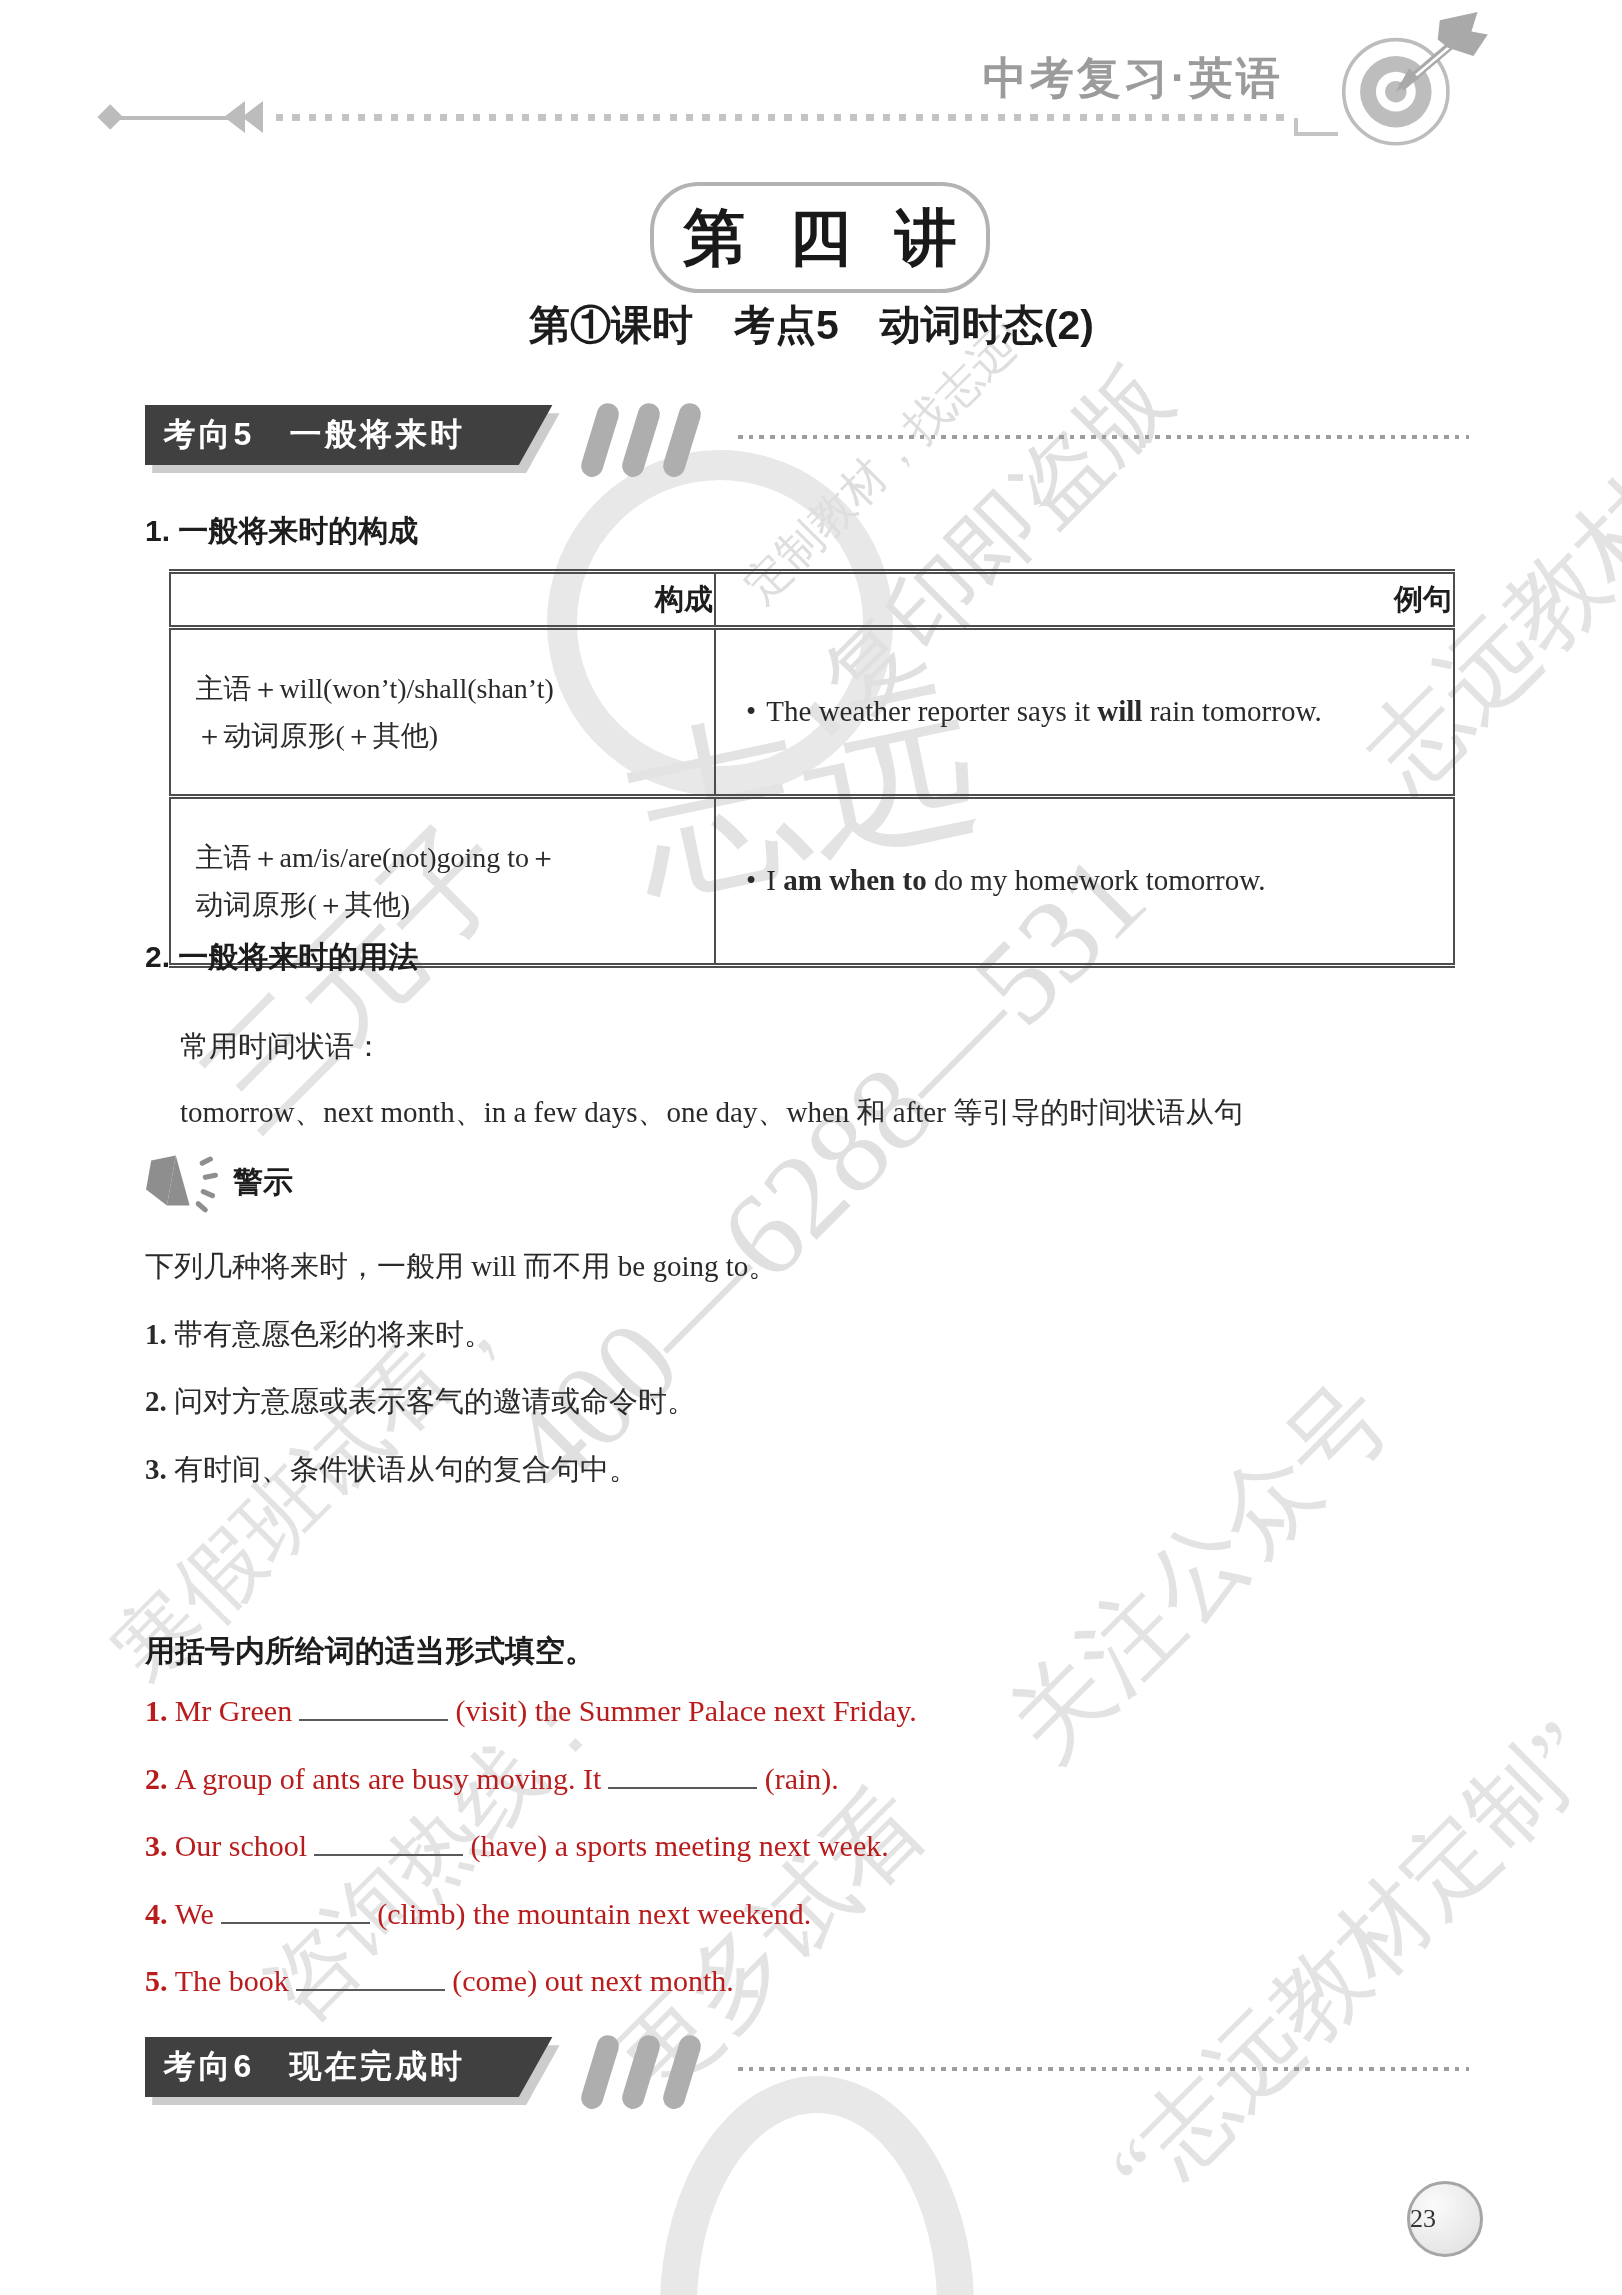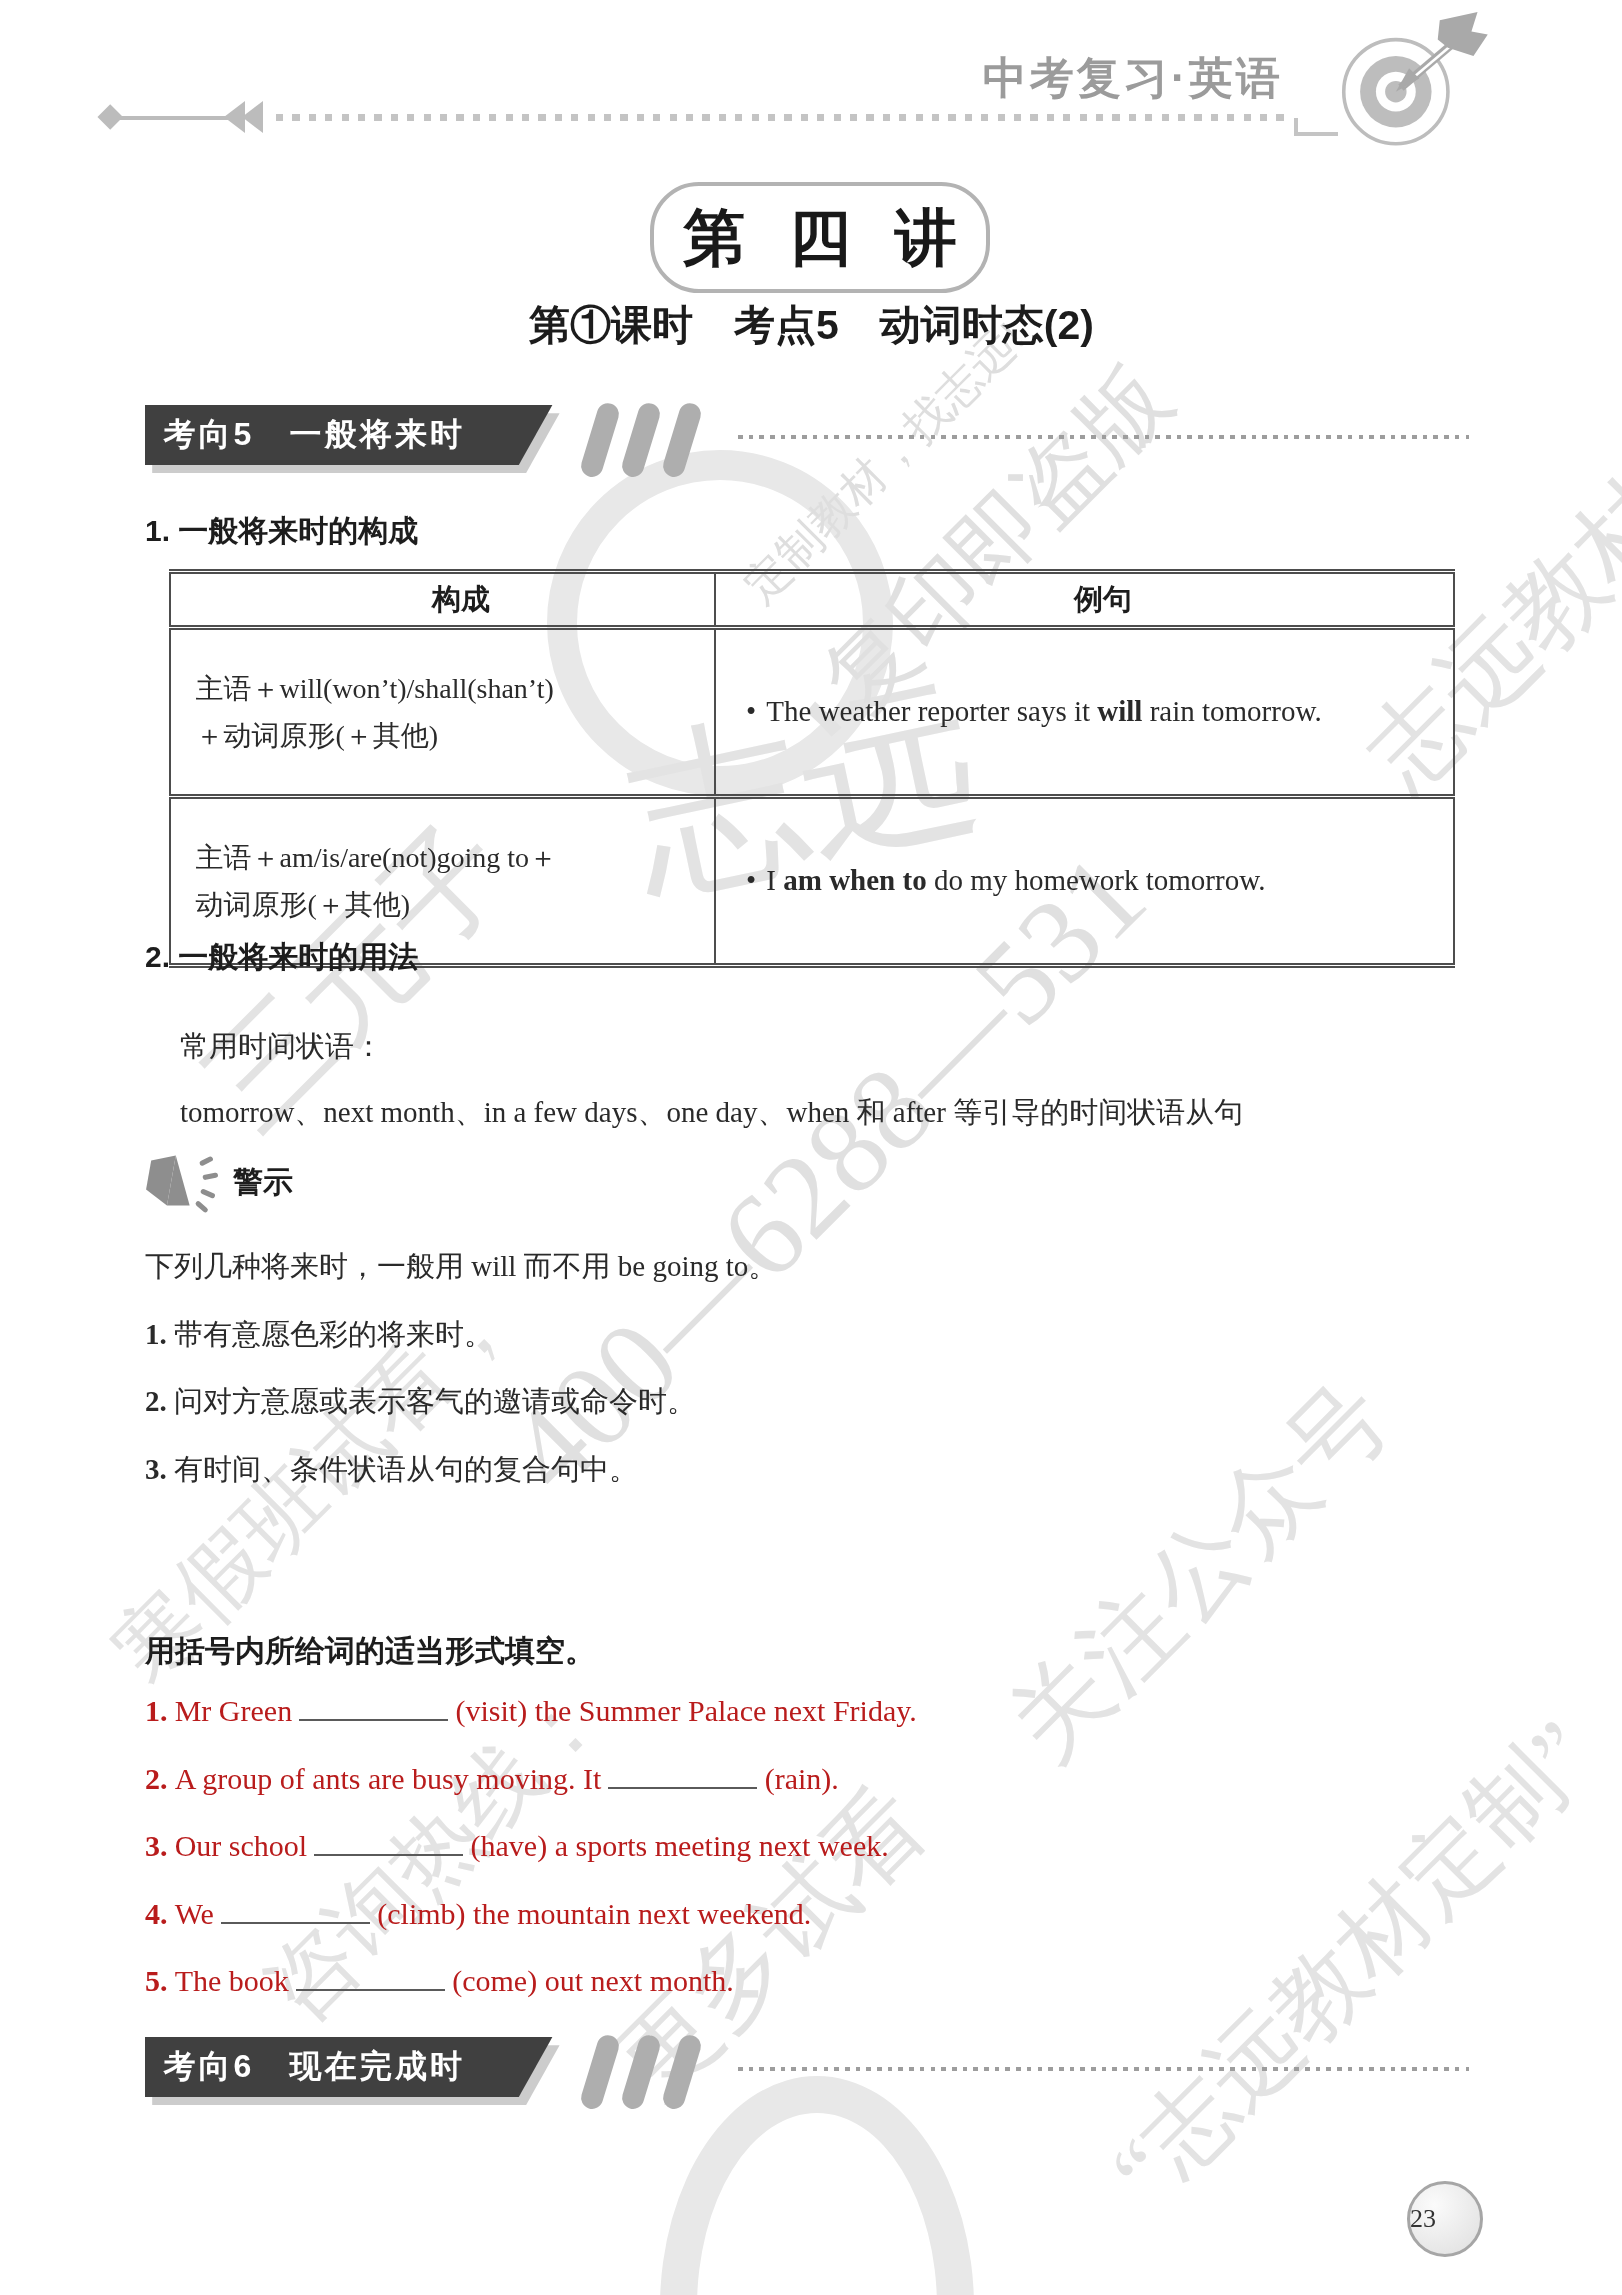--- a/index.html
+++ b/index.html
@@ -45,21 +45,21 @@
   .h-cn{position:absolute;font-family:"Liberation Sans",sans-serif;font-weight:bold;
         font-size:30px;color:#1d1d1d;z-index:2;white-space:nowrap;}
   .body-ln{position:absolute;font-size:29px;color:#2a2a2a;z-index:2;white-space:nowrap;}
   .body-ln b{font-weight:bold;}
   
   .gtable{position:absolute;left:169px;top:569px;width:1286px;z-index:2;border-collapse:collapse;}
   .gtable td,.gtable th{border-left:2px solid #4d4d4d;border-right:2px solid #4d4d4d;}
   .gtable tr{border-bottom:5.1px double #4d4d4d;}
   .gtable thead tr{border-top:5.1px double #4d4d4d;}
   .gtable th{height:49px;font-size:29px;font-family:"Liberation Sans",sans-serif;color:#1d1d1d;
-             font-weight:bold;text-align:center;vertical-align:middle;padding-left:38px;}
+             font-weight:bold;text-align:right;vertical-align:middle;padding-left:38px;}
   .col-structure{width:504px;}
   .cell-structure{height:129px;padding:17.4px 10.2px 17.4px 24.5px;font-size:28px;color:#2a2a2a;vertical-align:middle;}
   .cell-structure .ln{display:block;line-height:47px;}
   .cell-example{padding-left:30px;font-size:29px;color:#2a2a2a;vertical-align:middle;}
   .cell-example b{font-weight:bold;}
   .bullet{display:inline-block;margin-right:10.2px;}
   
   .warn-label{left:233px;top:1162px;}
   
   .pbox{position:absolute;left:149px;top:1509px;z-index:2;}

